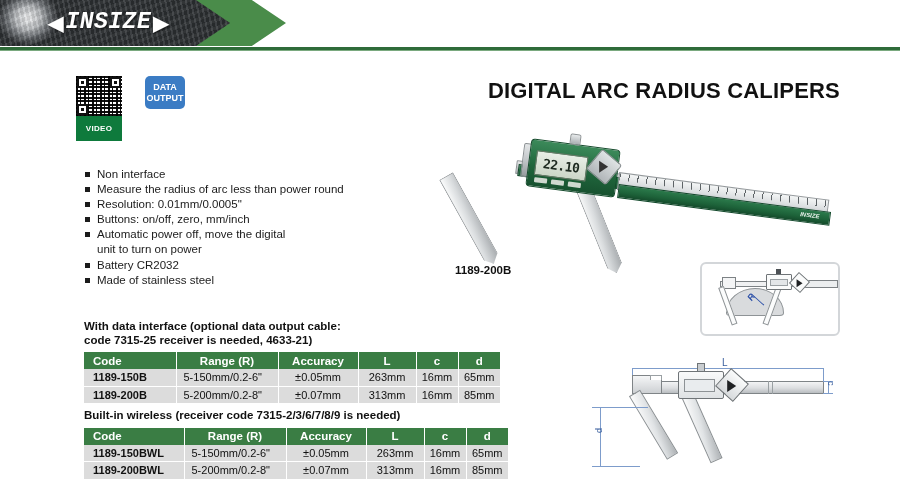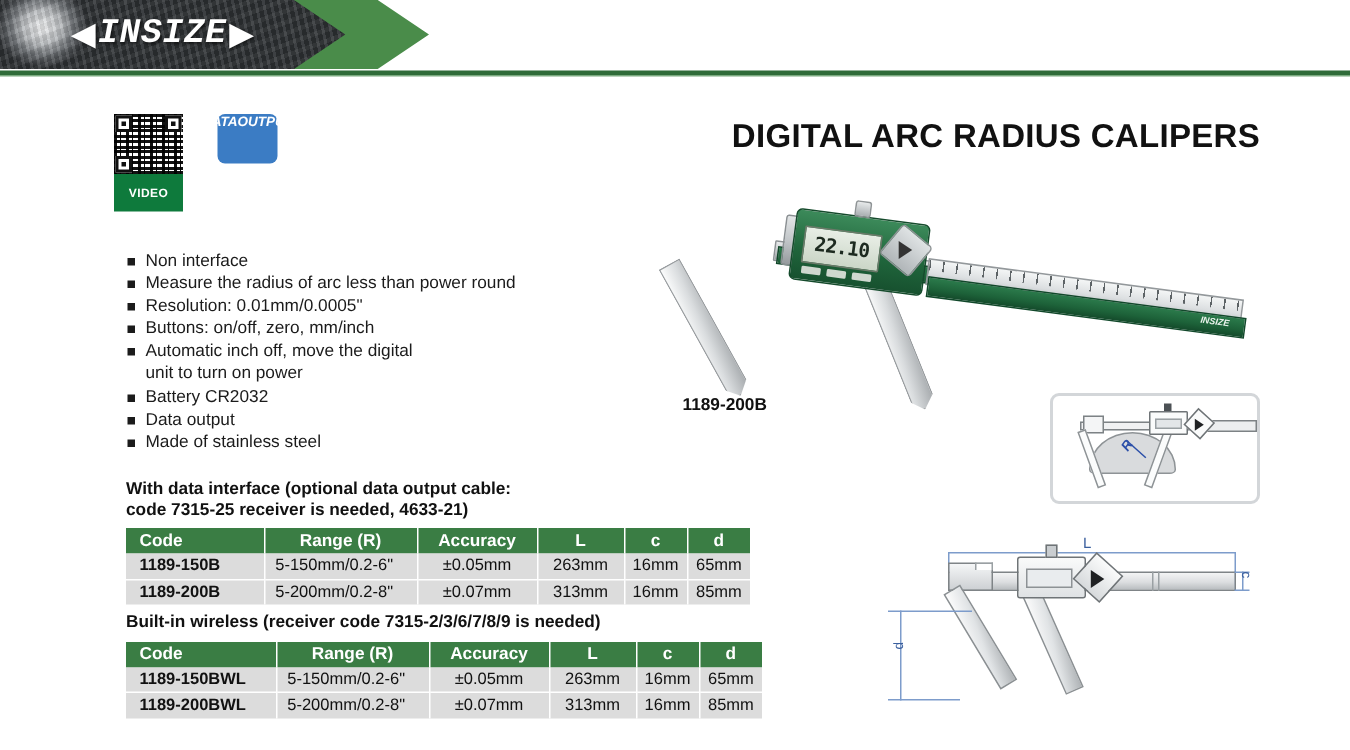--- a/index.html
+++ b/index.html
@@ -80,23 +80,23 @@
   .qr-video {
     width: 46px; height: 25px; background: #0e7a3c;
     display: flex; align-items: center; justify-content: center;
   }
   .qr-video span {
     color: #ffffff; font-size: 8px; font-weight: bold; letter-spacing: .3px; line-height: 1;
   }
 
   .data-badge {
     width: 40px; height: 33px; background: #3b7cc4;
-    border-radius: 5px; display: flex; flex-direction: row;
-    align-items: flex-start; justify-content: center; color: #fff;
-    font-size: 9px; font-weight: bold; line-height: 11px; font-style: italic;
+    border-radius: 5px; display: flex; flex-direction: column;
+    align-items: center; justify-content: center; color: #fff;
+    font-size: 9px; font-weight: bold; line-height: 11px;
   }
 
   .features {
     position: absolute; left: 84px; top: 167px; width: 300px;
   }
   .features li {
     list-style: none; position: relative; padding-left: 13px;
     font-size: 11.5px; color: #1b1b1b; line-height: 14.6px;
     margin-bottom: .5px;
   }
@@ -364,24 +364,23 @@
       <span>DATA</span>
       <span>OUTPUT</span>
     </div>
   </div>
 
   <ul class="features">
     <li>Non interface</li>
     <li>Measure the radius of arc less than power round</li>
     <li>Resolution: 0.01mm/0.0005"</li>
     <li>Buttons: on/off, zero, mm/inch</li>
-    <li>Automatic inch off, move the digital</li>
+    <li>Automatic power off, move the digital</li>
     <li class="cont">unit to turn on power</li>
     <li>Battery CR2032</li>
-    <li>Data output</li>
     <li>Made of stainless steel</li>
   </ul>
 
   <div class="product-title">DIGITAL ARC RADIUS CALIPERS</div>
 
   <div class="photo-area">
     <div class="cal-beam"></div>
     <div class="cal-green-left"></div>
     <div class="cal-scale"></div>
     <div class="cal-green"></div>

